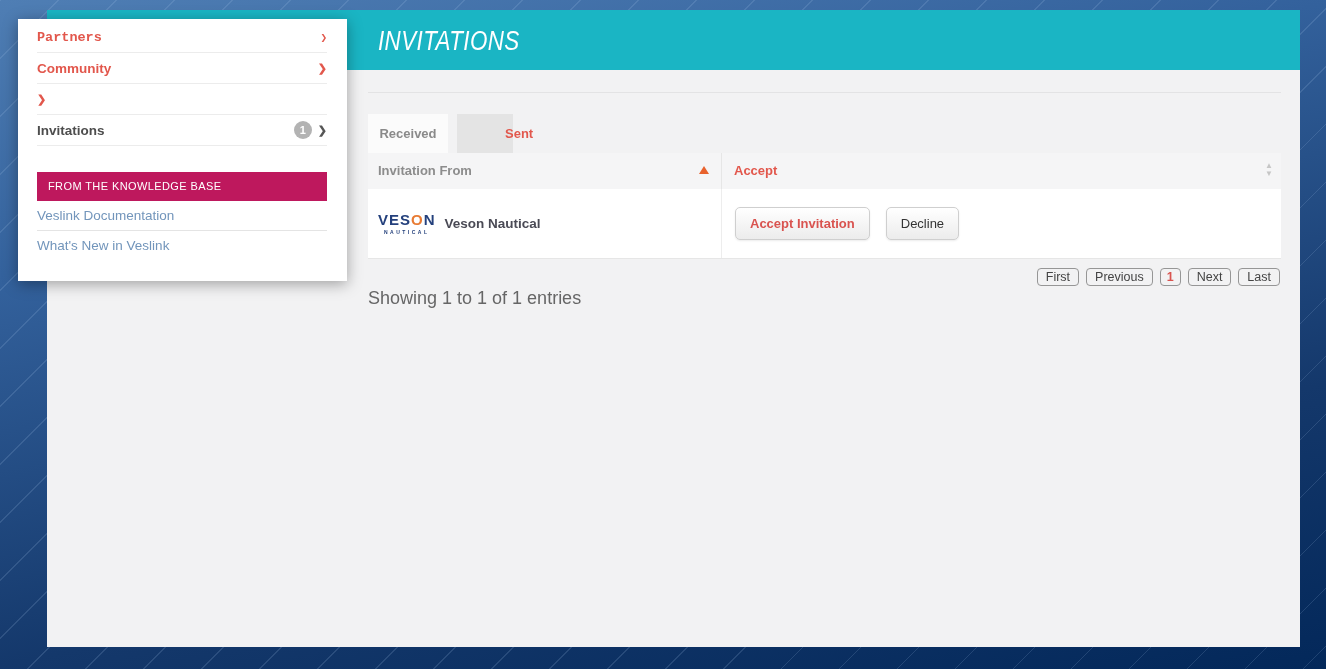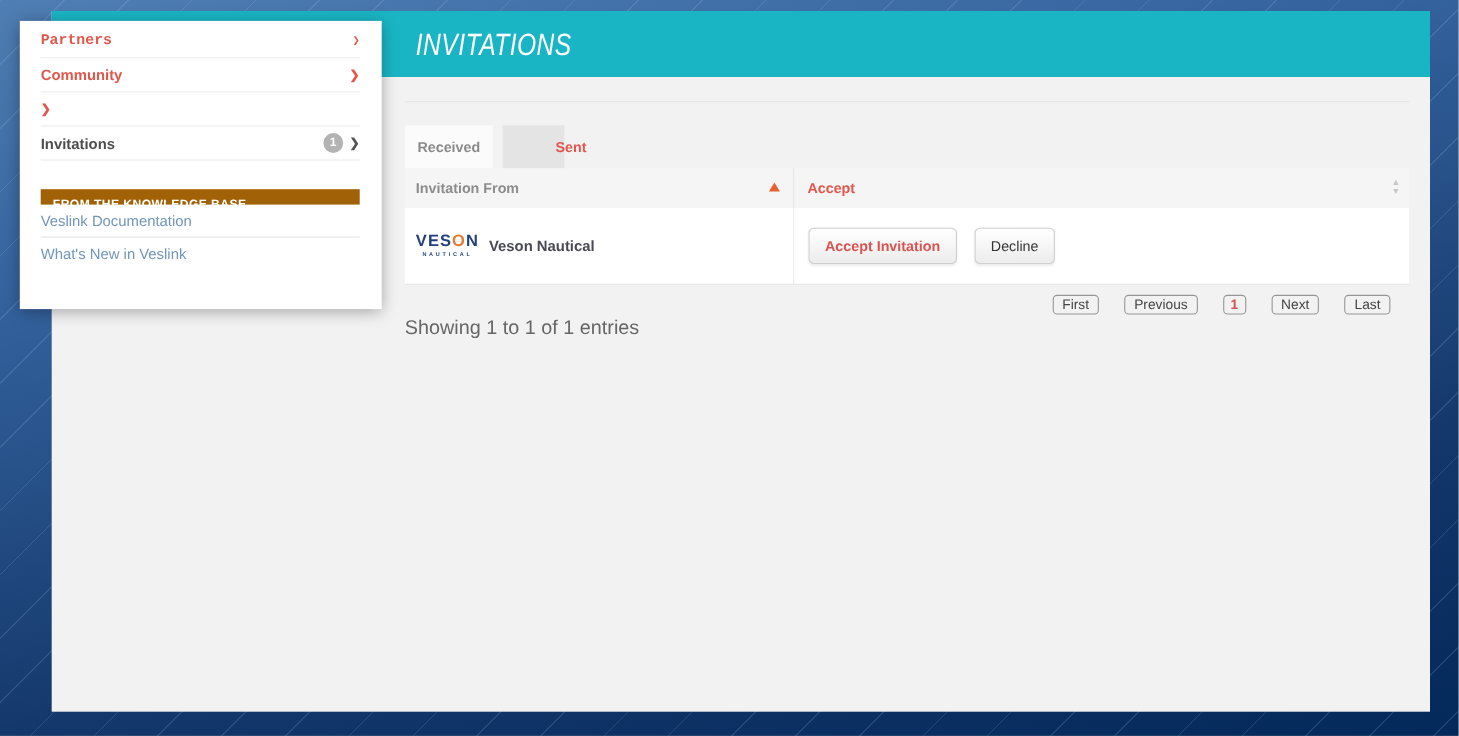--- a/index.html
+++ b/index.html
@@ -88,21 +88,21 @@
     border:1px solid #cfcfcf; border-radius:5px;
     background:linear-gradient(#ffffff, #ececec);
     box-shadow:0 1px 2px rgba(0,0,0,0.08);
     font-size:13px; cursor:pointer;
   }
   .btn-accept { color:#d9534f; font-weight:bold; }
   .btn-decline { margin-left:16px; color:#333333; font-weight:500; }
 
   .table-footer { margin-top:9px; height:24px; position:relative; }
   .summary { position:absolute; left:0; top:20px; font-size:18px; color:#666666; }
-  .pagination { position:absolute; right:17px; top:0; display:flex;gap:16px; }
+  .pagination { position:absolute; right:1px; top:0; display:flex; }
   .page-btn {
     margin-left:7px; padding:1px 8px; border:1px solid #969696;
     border-radius:4px; font-size:12.5px; color:#444444; cursor:pointer;
     background:transparent;
   }
   .page-btn.current { color:#d9534f; padding:1px 6px; font-weight:bold; }
 
   
   .side-card {
     position:absolute; left:18px; top:19px; width:329px; height:262px;
@@ -120,22 +120,22 @@
   .badge {
     width:18px; height:18px; border-radius:50%; background:#b3b3b3;
     color:#ffffff; font-size:11px; line-height:18px; text-align:center;
     margin-right:6px; font-weight:bold;
   }
   .chev { font-size:11px; font-weight:bold; }
   .menu-orange .chev { color:#e2574c; }
   .menu-dark .chev { color:#555555; }
 
   .kb-header {
-    margin:26px 20px 0 19px; height:14px; background:#a16207;
-    color:#ffffff; font-size:11px; font-weight:bold; letter-spacing:0.4px;
+    margin:26px 20px 0 19px; height:29px; background:#be185d;
+    color:#ffffff; font-size:11px; font-weight:normal; letter-spacing:0.4px;
     line-height:29px; padding-left:11px;
   }
   .kb-link {
     margin:0 20px 0 19px; height:30px; line-height:30px;
     color:#7295bb; font-size:13.5px; cursor:pointer;
   }
   .kb-link.first { border-bottom:1px solid #e4e4e4; }
 </style>
 </head>
 <body>

